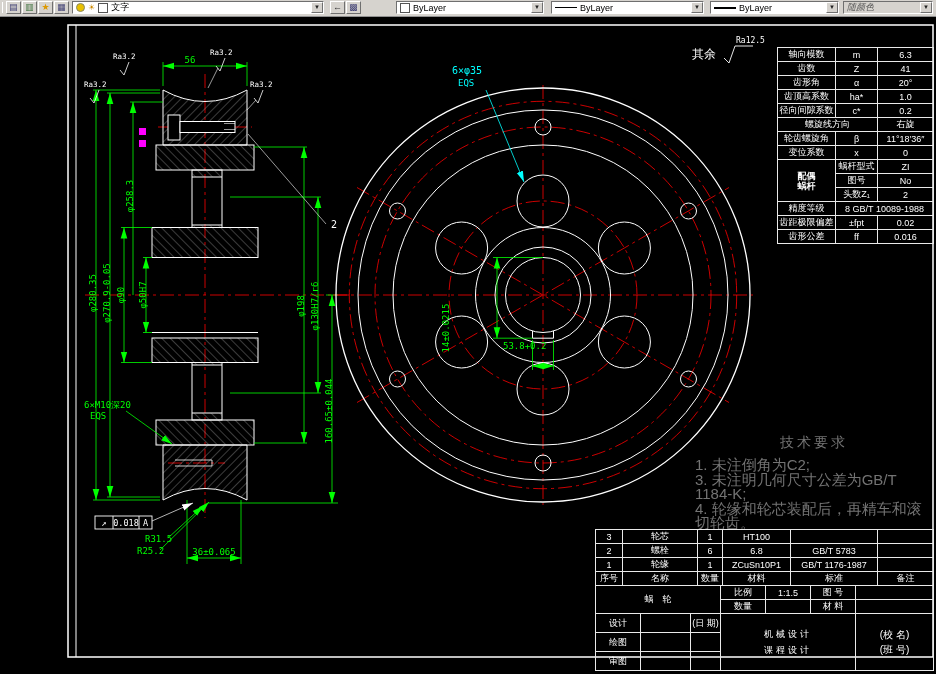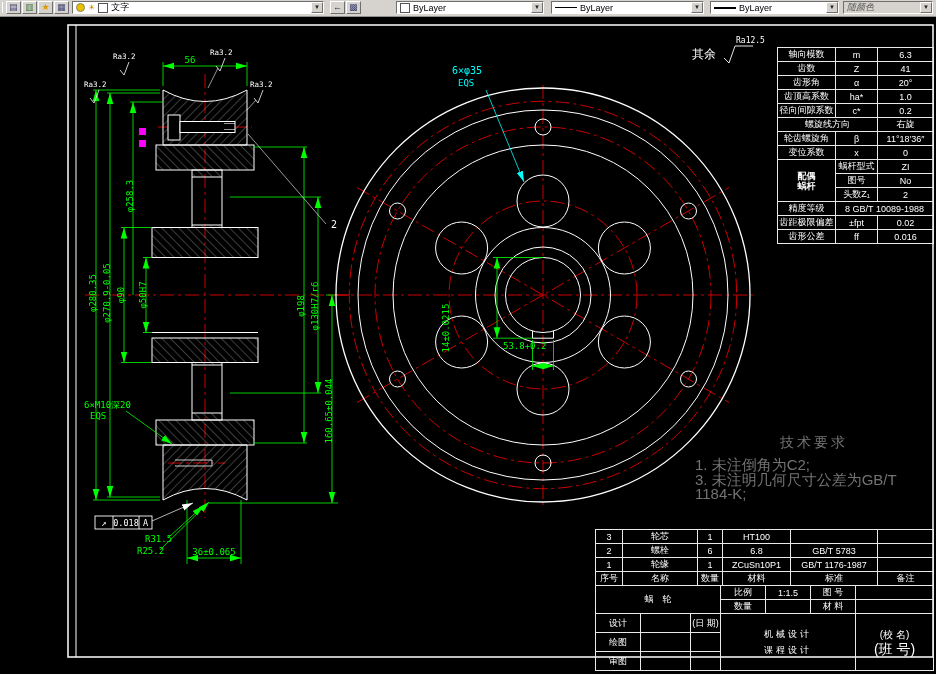--- a/index.html
+++ b/index.html
@@ -381,20 +381,21 @@
           <td>ff</td>
           <td>0.016</td>
         </tr>
 </tbody>
     </table>
 
 <div class="tech">
   <div class="tr-title">技术要求</div>
   <div class="tr-item">1. 未注倒角为C2;</div>
   <div class="tr-item">3. 未注明几何尺寸公差为GB/T 1184-K;</div>
+  <div class="tr-item">4. 轮缘和轮芯装配后，再精车和滚切轮齿。</div>
 </div>
 
 <table class="cadt ovl" style="left:595px;top:513px;width:338px;">
   <colgroup>
         <col style="width:27px">
         <col style="width:75px">
         <col style="width:25px">
         <col style="width:68px">
         <col style="width:87px">
         <col style="width:56px">
@@ -462,21 +463,21 @@
   <tr style="height:19px">
     <td>设计</td>
     <td></td>
     <td class="small">(日 期)</td>
     <td colspan="3" rowspan="3" class="course">
       <div>机械设计</div>
       <div>课程设计</div>
     </td>
     <td rowspan="3">
       <div style="font-size:10px;line-height:15px;">(校 名)</div>
-      <div style="font-size:14px;line-height:15px;">(班 号)</div>
+      <div style="font-size:10px;line-height:15px;">(班 号)</div>
     </td>
   </tr>
   <tr style="height:19px">
     <td>绘图</td>
     <td></td>
     <td></td>
   </tr>
   <tr style="height:19px">
     <td>审图</td>
     <td></td>

